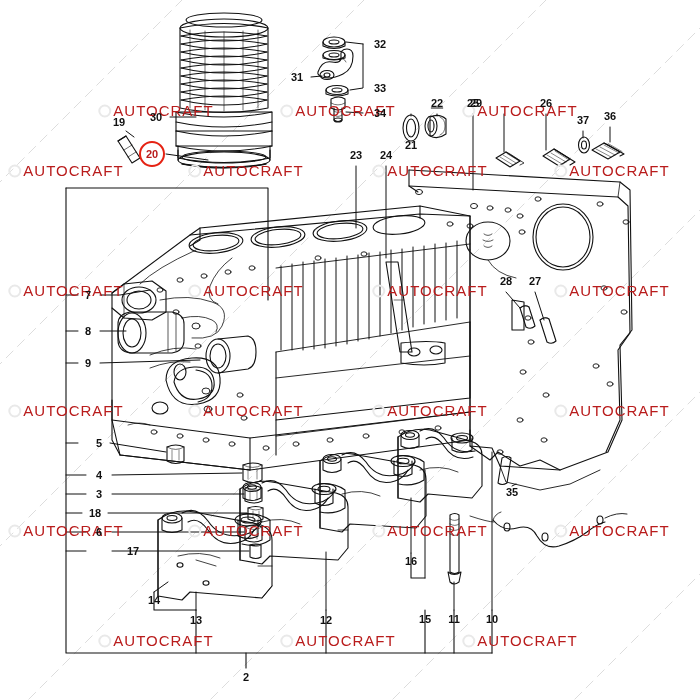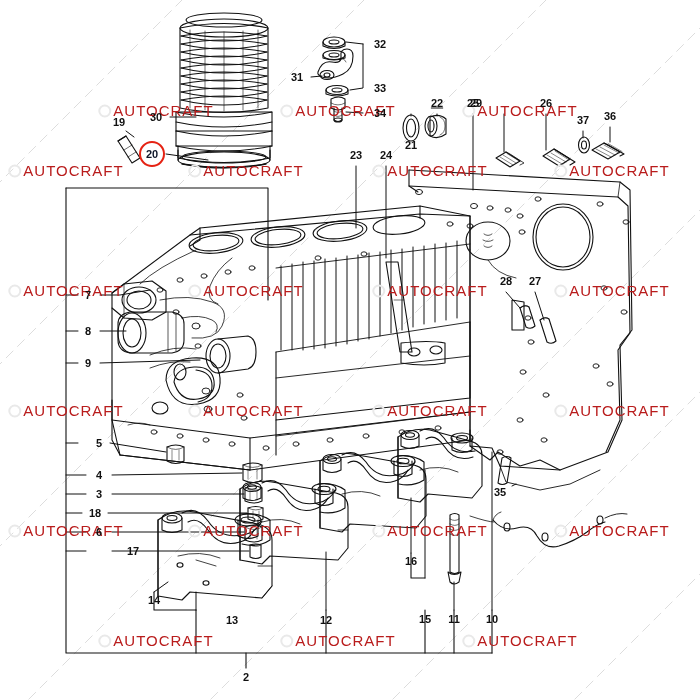--- a/index.html
+++ b/index.html
@@ -3,21 +3,21 @@
 <meta charset="utf-8">
 <style>
   html,body{margin:0;padding:0;background:#ffffff;}
   body{width:700px;height:700px;overflow:hidden;
        font-family:"Liberation Sans", sans-serif;}
   #stage{position:relative;width:700px;height:700px;background:#fff;}
   #stage svg.layer{position:absolute;left:0;top:0;width:700px;height:700px;}
   .lbl{position:absolute;font-family:"Liberation Sans",sans-serif;
        font-weight:bold;font-size:11px;color:#111;line-height:1;
        white-space:nowrap;transform:translate(-50%,-50%);}
-  .lbl.hi{color:#0f172a;}
+  .lbl.hi{color:#b91c1c;}
   .hicircle{position:absolute;border:2px solid #e52213;border-radius:50%;
             width:26px;height:26px;transform:translate(-50%,-50%);
             box-sizing:border-box;}
   .wm{position:absolute;color:#b91c1c;font-family:"Liberation Sans",sans-serif;
       font-weight:normal;font-size:15px;letter-spacing:1px;white-space:nowrap;
       transform:translate(-50%,-50%);user-select:none;}
   .wm .ring{display:inline-block;width:13px;height:13px;border:2px solid #e9e9e9;
             border-radius:50%;vertical-align:-2px;margin-right:2px;box-sizing:border-box;}
 </style>
 </head>
@@ -568,21 +568,21 @@
       <div class="lbl" style="left: 99px; top: 494px;">3</div>
       <div class="lbl" style="left: 99px; top: 475px;">4</div>
       <div class="lbl" style="left: 99px; top: 443px;">5</div>
       <div class="lbl" style="left: 99px; top: 532px;">6</div>
       <div class="lbl" style="left: 88px; top: 295px;">7</div>
       <div class="lbl" style="left: 88px; top: 331px;">8</div>
       <div class="lbl" style="left: 88px; top: 363px;">9</div>
       <div class="lbl" style="left: 492px; top: 619px;">10</div>
       <div class="lbl" style="left: 454px; top: 619px;">11</div>
       <div class="lbl" style="left: 326px; top: 620px;">12</div>
-      <div class="lbl" style="left: 196px; top: 620px; margin-left: 36px;">13</div>
+      <div class="lbl" style="left: 196px; top: 620px;">13</div>
       <div class="lbl" style="left: 154px; top: 600px;">14</div>
       <div class="lbl" style="left: 425px; top: 619px;">15</div>
       <div class="lbl" style="left: 411px; top: 561px;">16</div>
       <div class="lbl" style="left: 99px; top: 551px; margin-left: 34px;">17</div>
       <div class="lbl" style="left: 95px; top: 513px;">18</div>
       <div class="lbl" style="left: 119px; top: 122px;">19</div>
       <div class="hicircle" style="left: 152px; top: 154px; border-color: rgb(229, 34, 19);"></div>
       <div class="lbl hi" style="left: 152px; top: 154px;">20</div>
       <div class="lbl" style="left: 411px; top: 103px; margin-top: 42px;">21</div>
       <div class="lbl" style="left: 437px; top: 103px; text-decoration: underline;">22</div>
@@ -591,18 +591,18 @@
       <div class="lbl" style="left: 473px; top: 103px;">25</div>
       <div class="lbl" style="left: 546px; top: 103px;">26</div>
       <div class="lbl" style="left: 535px; top: 281px;">27</div>
       <div class="lbl" style="left: 506px; top: 281px;">28</div>
       <div class="lbl" style="left: 476px; top: 103px; text-align: right;">29</div>
       <div class="lbl" style="left: 156px; top: 117px; text-align: right;">30</div>
       <div class="lbl" style="left: 297px; top: 77px;">31</div>
       <div class="lbl" style="left: 380px; top: 44px;">32</div>
       <div class="lbl" style="left: 380px; top: 88px;">33</div>
       <div class="lbl" style="left: 380px; top: 113px;">34</div>
-      <div class="lbl" style="left: 500px; top: 492px;">35</div>
+      <div class="lbl" style="left: 512px; top: 492px;">35</div>
       <div class="lbl" style="left: 610px; top: 116px;">36</div>
       <div class="lbl" style="left: 583px; top: 120px;">37</div>
     </div>
 
 </div>
 
 </body></html>

